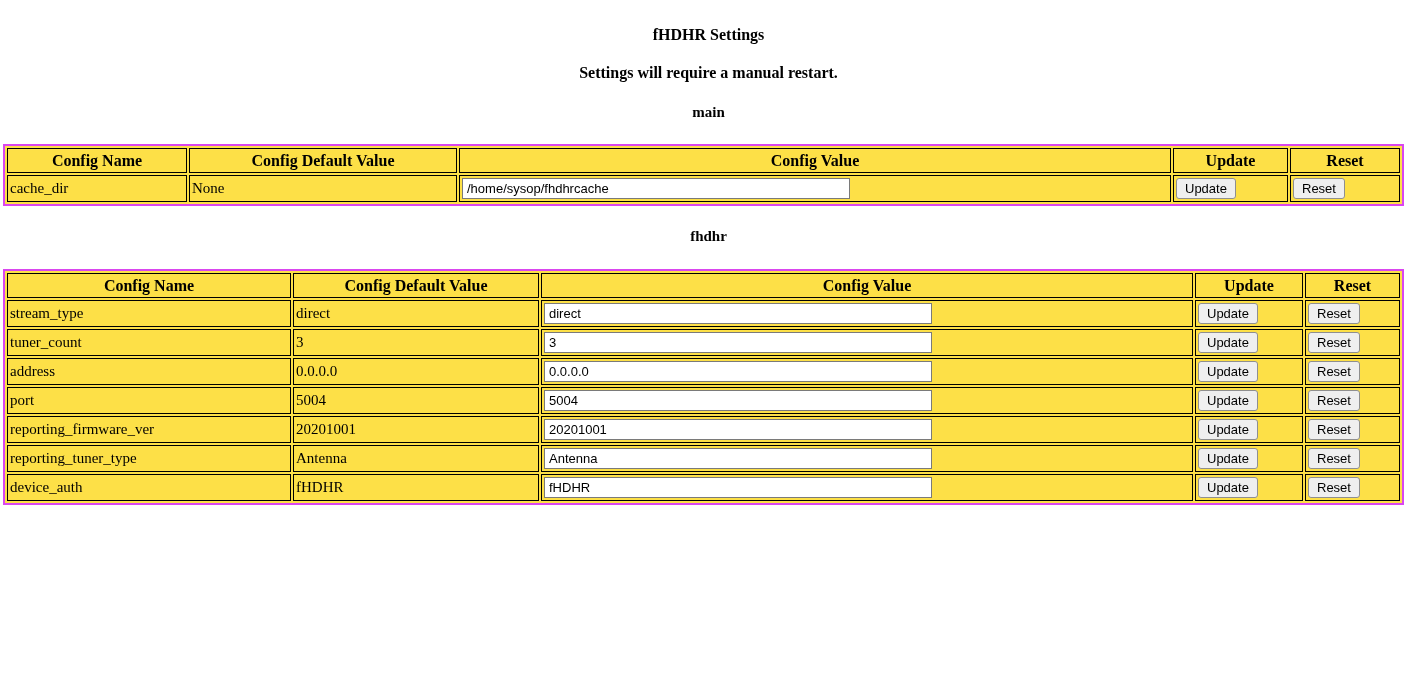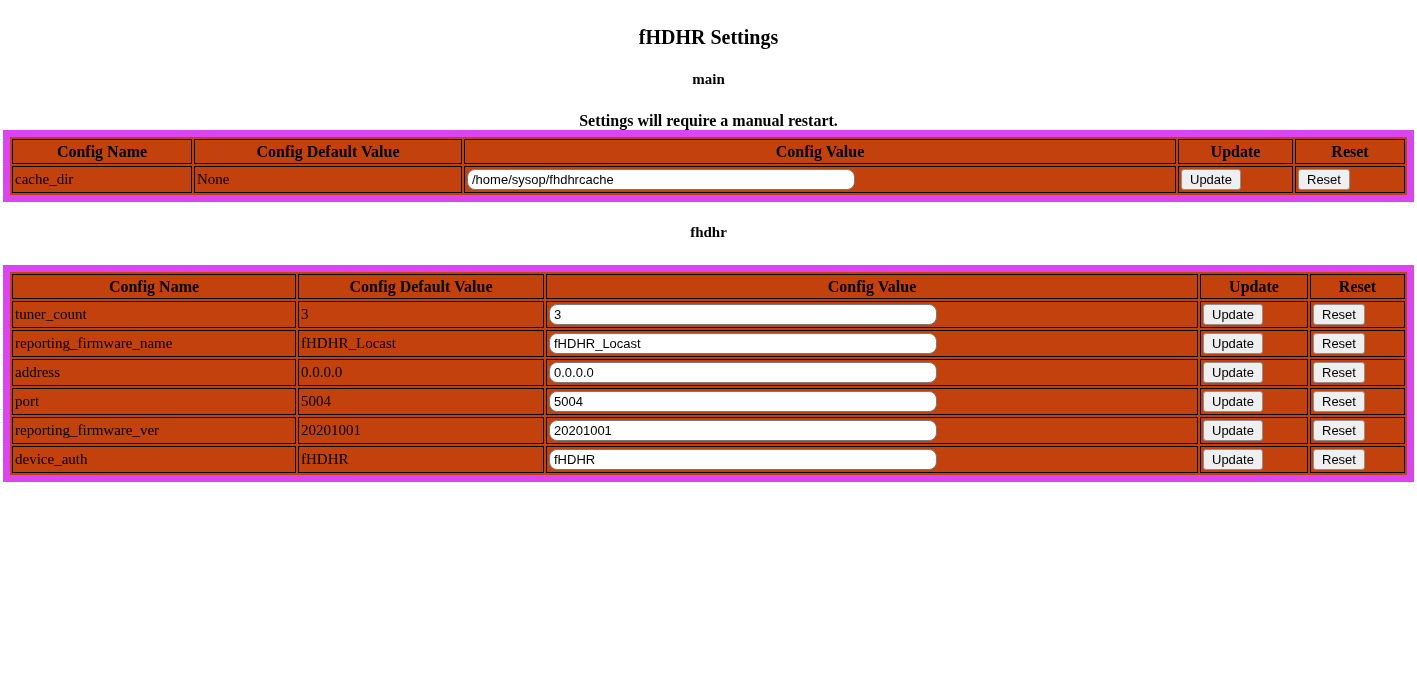--- a/index.html
+++ b/index.html
@@ -15,33 +15,33 @@
     color: #000000;
   }
   .page {
     margin: 0 3px;
   }
   .heading {
     text-align: center;
     font-weight: bold;
     line-height: 1.2;
   }
-  .page-title    { font-size: 20px; margin-top: 25px; }
+  .page-title    { font-size: 16px; margin-top: 25px; }
   .page-subtitle { font-size: 16px; margin-top: 19px; }
   .section-heading { font-size: 15px; margin-top: 21px; }
   #section-heading-0 { margin-bottom: 23px; }
   #section-heading-1 { margin-top: 21px; margin-bottom: 24px; }
 
   table.config-table {
     table-layout: fixed;
     width: 1327px;
     border-collapse: separate;
     border-spacing: 2px;
-    border: 7px solid #d946ef;
-    background: #c2410c;
+    border: 2px solid #d946ef;
+    background: #fde047;
   }
   table.config-table th,
   table.config-table td {
     border: 1px solid #000000;
     padding: 1px 2px;
     overflow: hidden;
     white-space: nowrap;
     vertical-align: middle;
   }
   table.config-table th {
@@ -67,21 +67,21 @@
   table.t-fhdhr col.c-value   { width: 652px; }
   table.t-fhdhr col.c-update  { width: 108px; }
   table.t-fhdhr col.c-reset   { width: 95px; }
 
   input.config-value-input {
     box-sizing: border-box;
     width: 388px;
     height: 21px;
     margin: 1px 0;
     border: 1px solid #7a7a7a;
-    border-radius: 8px;
+    border-radius: 0;
     padding: 1px 4px;
     font-family: "Liberation Sans", "DejaVu Sans", sans-serif;
     font-size: 13px;
     color: #000000;
     background: #ffffff;
   }
   button.form-button {
     box-sizing: border-box;
     height: 21px;
     min-width: 48px;
@@ -94,23 +94,23 @@
     font-size: 13px;
     color: #000000;
   }
 </style>
 </head>
 <body>
 
 <div class="page">
 
   <div class="heading page-title">fHDHR Settings</div>
+  <div class="heading page-subtitle">Settings will require a manual restart.</div>
+
   <div class="heading section-heading" id="section-heading-0">main</div>
-
-  <div class="heading page-subtitle">Settings will require a manual restart.</div>
   <table class="config-table t-main">
     <colgroup>
       <col class="c-name">
         <col class="c-default">
         <col class="c-value">
         <col class="c-update">
         <col class="c-reset">
     </colgroup>
     <thead>
         <tr>
@@ -145,34 +145,34 @@
         <tr>
           <th>Config Name</th>
           <th>Config Default Value</th>
           <th>Config Value</th>
           <th>Update</th>
           <th>Reset</th>
         </tr>
       </thead>
     <tbody>
         <tr>
+          <td>stream_type</td>
+          <td>direct</td>
+          <td><input type="text" class="config-value-input" value="direct" style=""></td>
+          <td><button class="form-button">Update</button></td>
+          <td><button class="form-button">Reset</button></td>
+        </tr>
+        <tr>
           <td>tuner_count</td>
           <td>3</td>
           <td><input type="text" class="config-value-input" value="3" style=""></td>
           <td><button class="form-button">Update</button></td>
           <td><button class="form-button">Reset</button></td>
         </tr>
         <tr>
-          <td>reporting_firmware_name</td>
-          <td>fHDHR_Locast</td>
-          <td><input type="text" class="config-value-input" value="fHDHR_Locast" style=""></td>
-          <td><button class="form-button">Update</button></td>
-          <td><button class="form-button">Reset</button></td>
-        </tr>
-        <tr>
           <td>address</td>
           <td>0.0.0.0</td>
           <td><input type="text" class="config-value-input" value="0.0.0.0" style=""></td>
           <td><button class="form-button">Update</button></td>
           <td><button class="form-button">Reset</button></td>
         </tr>
         <tr>
           <td>port</td>
           <td>5004</td>
           <td><input type="text" class="config-value-input" value="5004" style=""></td>
@@ -180,20 +180,27 @@
           <td><button class="form-button">Reset</button></td>
         </tr>
         <tr>
           <td>reporting_firmware_ver</td>
           <td>20201001</td>
           <td><input type="text" class="config-value-input" value="20201001" style=""></td>
           <td><button class="form-button">Update</button></td>
           <td><button class="form-button">Reset</button></td>
         </tr>
         <tr>
+          <td>reporting_tuner_type</td>
+          <td>Antenna</td>
+          <td><input type="text" class="config-value-input" value="Antenna" style=""></td>
+          <td><button class="form-button">Update</button></td>
+          <td><button class="form-button">Reset</button></td>
+        </tr>
+        <tr>
           <td>device_auth</td>
           <td>fHDHR</td>
           <td><input type="text" class="config-value-input" value="fHDHR" style=""></td>
           <td><button class="form-button">Update</button></td>
           <td><button class="form-button">Reset</button></td>
         </tr>
       </tbody>
   </table>
 
 </div>

